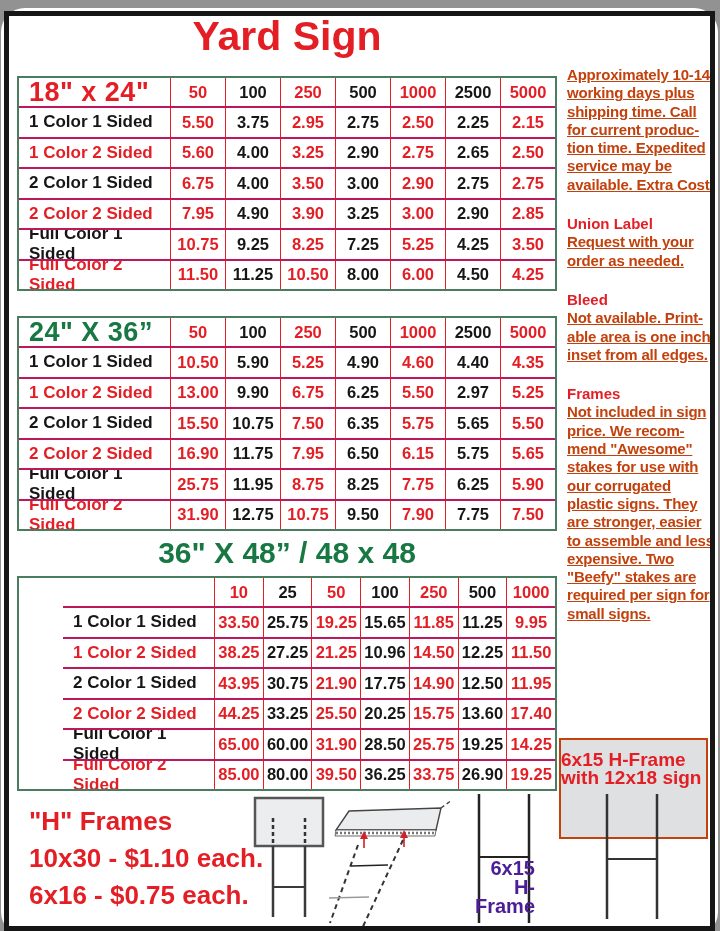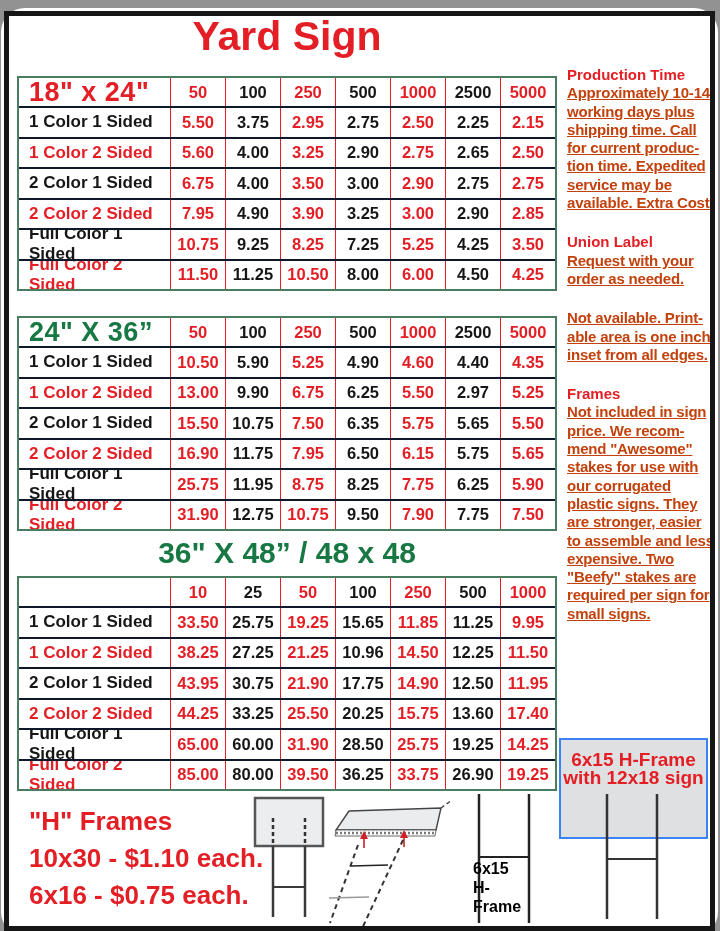--- a/index.html
+++ b/index.html
@@ -20,22 +20,22 @@
 
   .title {
     position:absolute; left:16px; top:4px; width:540px; text-align:center;
     font-size:41px; line-height:48px; color:#E31E25;
   }
 
   .ptable {
     position:absolute; left:16px; width:540px;
     border:2px solid #4A7C60; box-sizing:border-box; background:#fff;
   }
-  .t1 { top:68px; } .t2 { top:308px; } .t3 { top:568px; }
-  .prow { display:flex; height:30.5px; border-top:2px solid #0f172a; box-sizing:border-box; }
+  .t1 { top:68px; } .t2 { top:308px; } .t3 { top:568px;padding-left:44px; }
+  .prow { display:flex; height:30.5px; border-top:2px solid #be185d; box-sizing:border-box; }
   .prow:first-child { border-top:0; height:28px; }
   .cell {
     border-left:1.5px solid #E31E25; box-sizing:border-box;
     display:flex; align-items:center; justify-content:center;
     font-size:16.5px; overflow:hidden;
   }
   .cell:first-child { border-left:0; width:151px; flex:none; justify-content:flex-start; padding-left:10px; }
   .cell.val { flex:1; }
   .size-cell { font-size:27px; letter-spacing:0.5px; }
   .label-cell { font-size:17px; }
@@ -47,29 +47,29 @@
   .sidebar { position:absolute; left:566px; top:58px; width:150px; font-size:15px; line-height:18.3px; }
   .section { margin-bottom:21px; }
   .section-heading { color:#E31E25; }
   .section-body { color:#c2410c; white-space:pre-line; letter-spacing:-0.2px;text-decoration:underline; }
 
   .hframes { position:absolute; left:28px; top:795px; font-size:26px; line-height:37px; color:#E31E25; white-space:pre-line; }
 
   .illus { position:absolute; }
   .gray-sign-box {
     position:absolute; left:558px; top:730px; width:149px; height:101px;
-    background:#DFE0E2; border:2px solid #3b82f6; box-sizing:border-box;
-    text-align:center; z-index:5;
+    background:#DFE0E2; border:2px solid #c2410c; box-sizing:border-box;
+    z-index:5;
   }
   .gray-sign-box .lbl {
     margin-top:11px; color:#E31E25; font-size:19px; line-height:17.5px; white-space:pre-line;
   }
   .hframe-label {
-    position:absolute; left:472px; top:851px; width:62px; text-align:left;
-    color:#000000; font-size:16px; line-height:19px; white-space:pre-line; z-index:6;
+    position:absolute; left:472px; top:851px; width:62px; text-align:right;
+    color:#4c1d95; font-size:20px; line-height:19px; white-space:pre-line; z-index:6;
   }
 </style>
 </head>
 <body>
 
 <div class="page">
 
   <div class="title">Yard Sign</div>
 
   <div class="ptable t1">
@@ -285,35 +285,35 @@
         <div class="cell val c-red">39.50</div>
         <div class="cell val c-black">36.25</div>
         <div class="cell val c-red">33.75</div>
         <div class="cell val c-black">26.90</div>
         <div class="cell val c-red">19.25</div>
       </div>
     </div>
 
   <aside class="sidebar">
     <div class="section">
-      <div class="section-heading">Production Time</div>
       <div class="section-body">Approximately 10-14
 working days plus
 shipping time. Call
 for current produc-
 tion time. Expedited
 service may be
 available. Extra Cost.</div>
     </div>
     <div class="section">
       <div class="section-heading">Union Label</div>
       <div class="section-body">Request with your
 order as needed.</div>
     </div>
     <div class="section">
+      <div class="section-heading">Bleed</div>
       <div class="section-body">Not available. Print-
 able area is one inch
 inset from all edges.</div>
     </div>
     <div class="section">
       <div class="section-heading">Frames</div>
       <div class="section-body">Not included in sign
 price. We recom-
 mend "Awesome"
 stakes for use with

